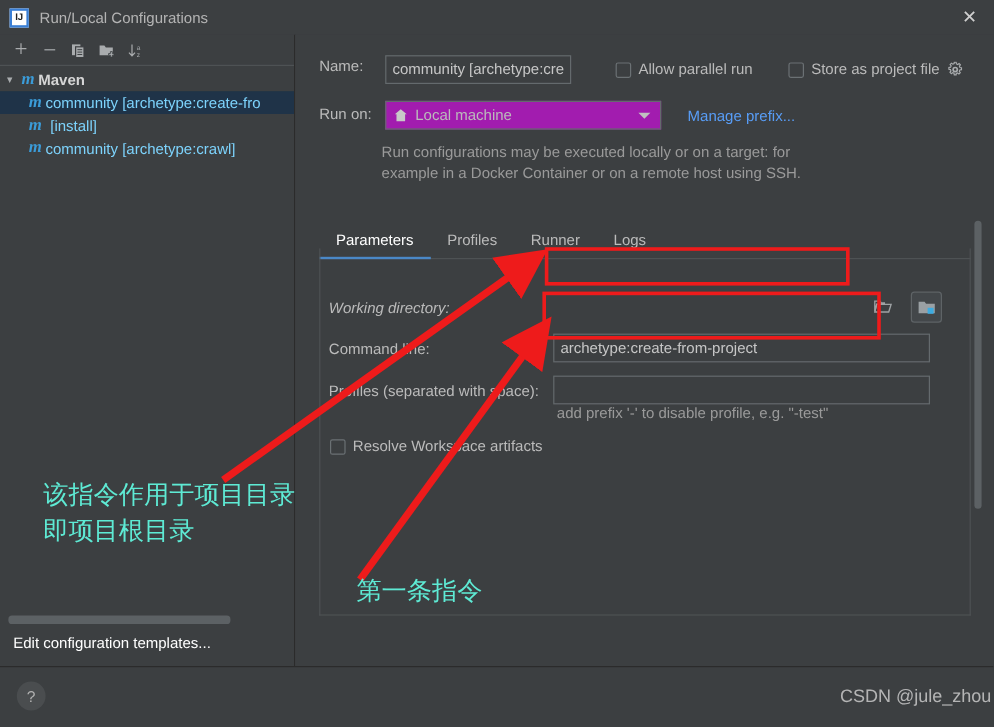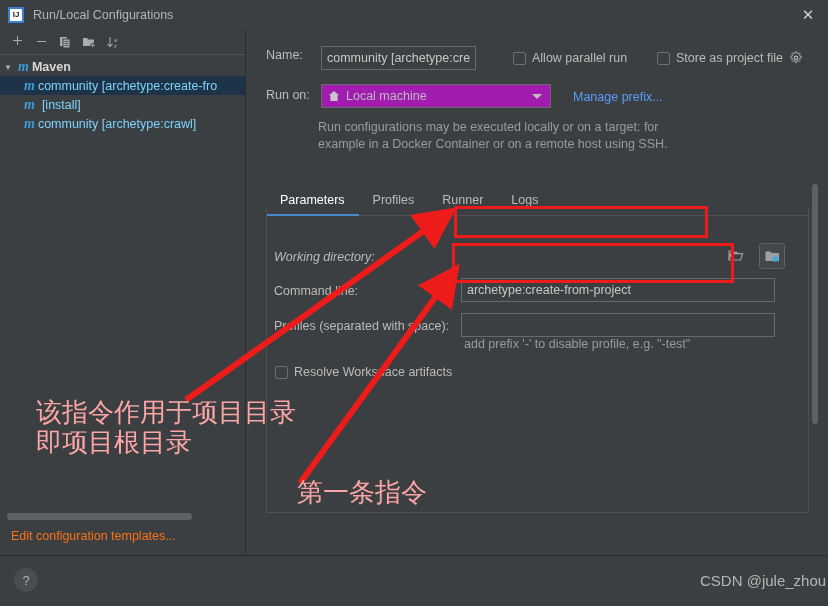--- a/index.html
+++ b/index.html
@@ -131,21 +131,21 @@
     top: 484px;
     width: 185px;
     height: 7px;
     background: #5c6164;
     border-radius: 3px;
   }
   .edit-templates {
     position: absolute;
     left: 11px;
     top: 500px;
-    color: #f97316;
+    color: #ffffff;
     font-size: 12.5px;
     cursor: pointer;
   }
 
   
   .right-panel {
     position: absolute;
     left: 246px; top: 29px;
     width: 582px; height: 526px;
     background: #3c3f41;
@@ -296,23 +296,23 @@
 
   
   .anno-layer {
     position: absolute;
     left: 0; top: 0;
     width: 828px; height: 606px;
     pointer-events: none;
   }
   .anno-text {
     position: absolute;
-    color: #fca5a5;
-    font-family: Liberation Serif, serif;
-    font-size: 26px;
+    color: #5eead4;
+    font-family: Liberation Sans, sans-serif;
+    font-size: 21px;
     line-height: 30px;
     white-space: nowrap;
   }
   .redbox {
     position: absolute;
     border: 3px solid #ee1b1b;
     box-sizing: border-box;
   }
   .watermark {
     position: absolute;

